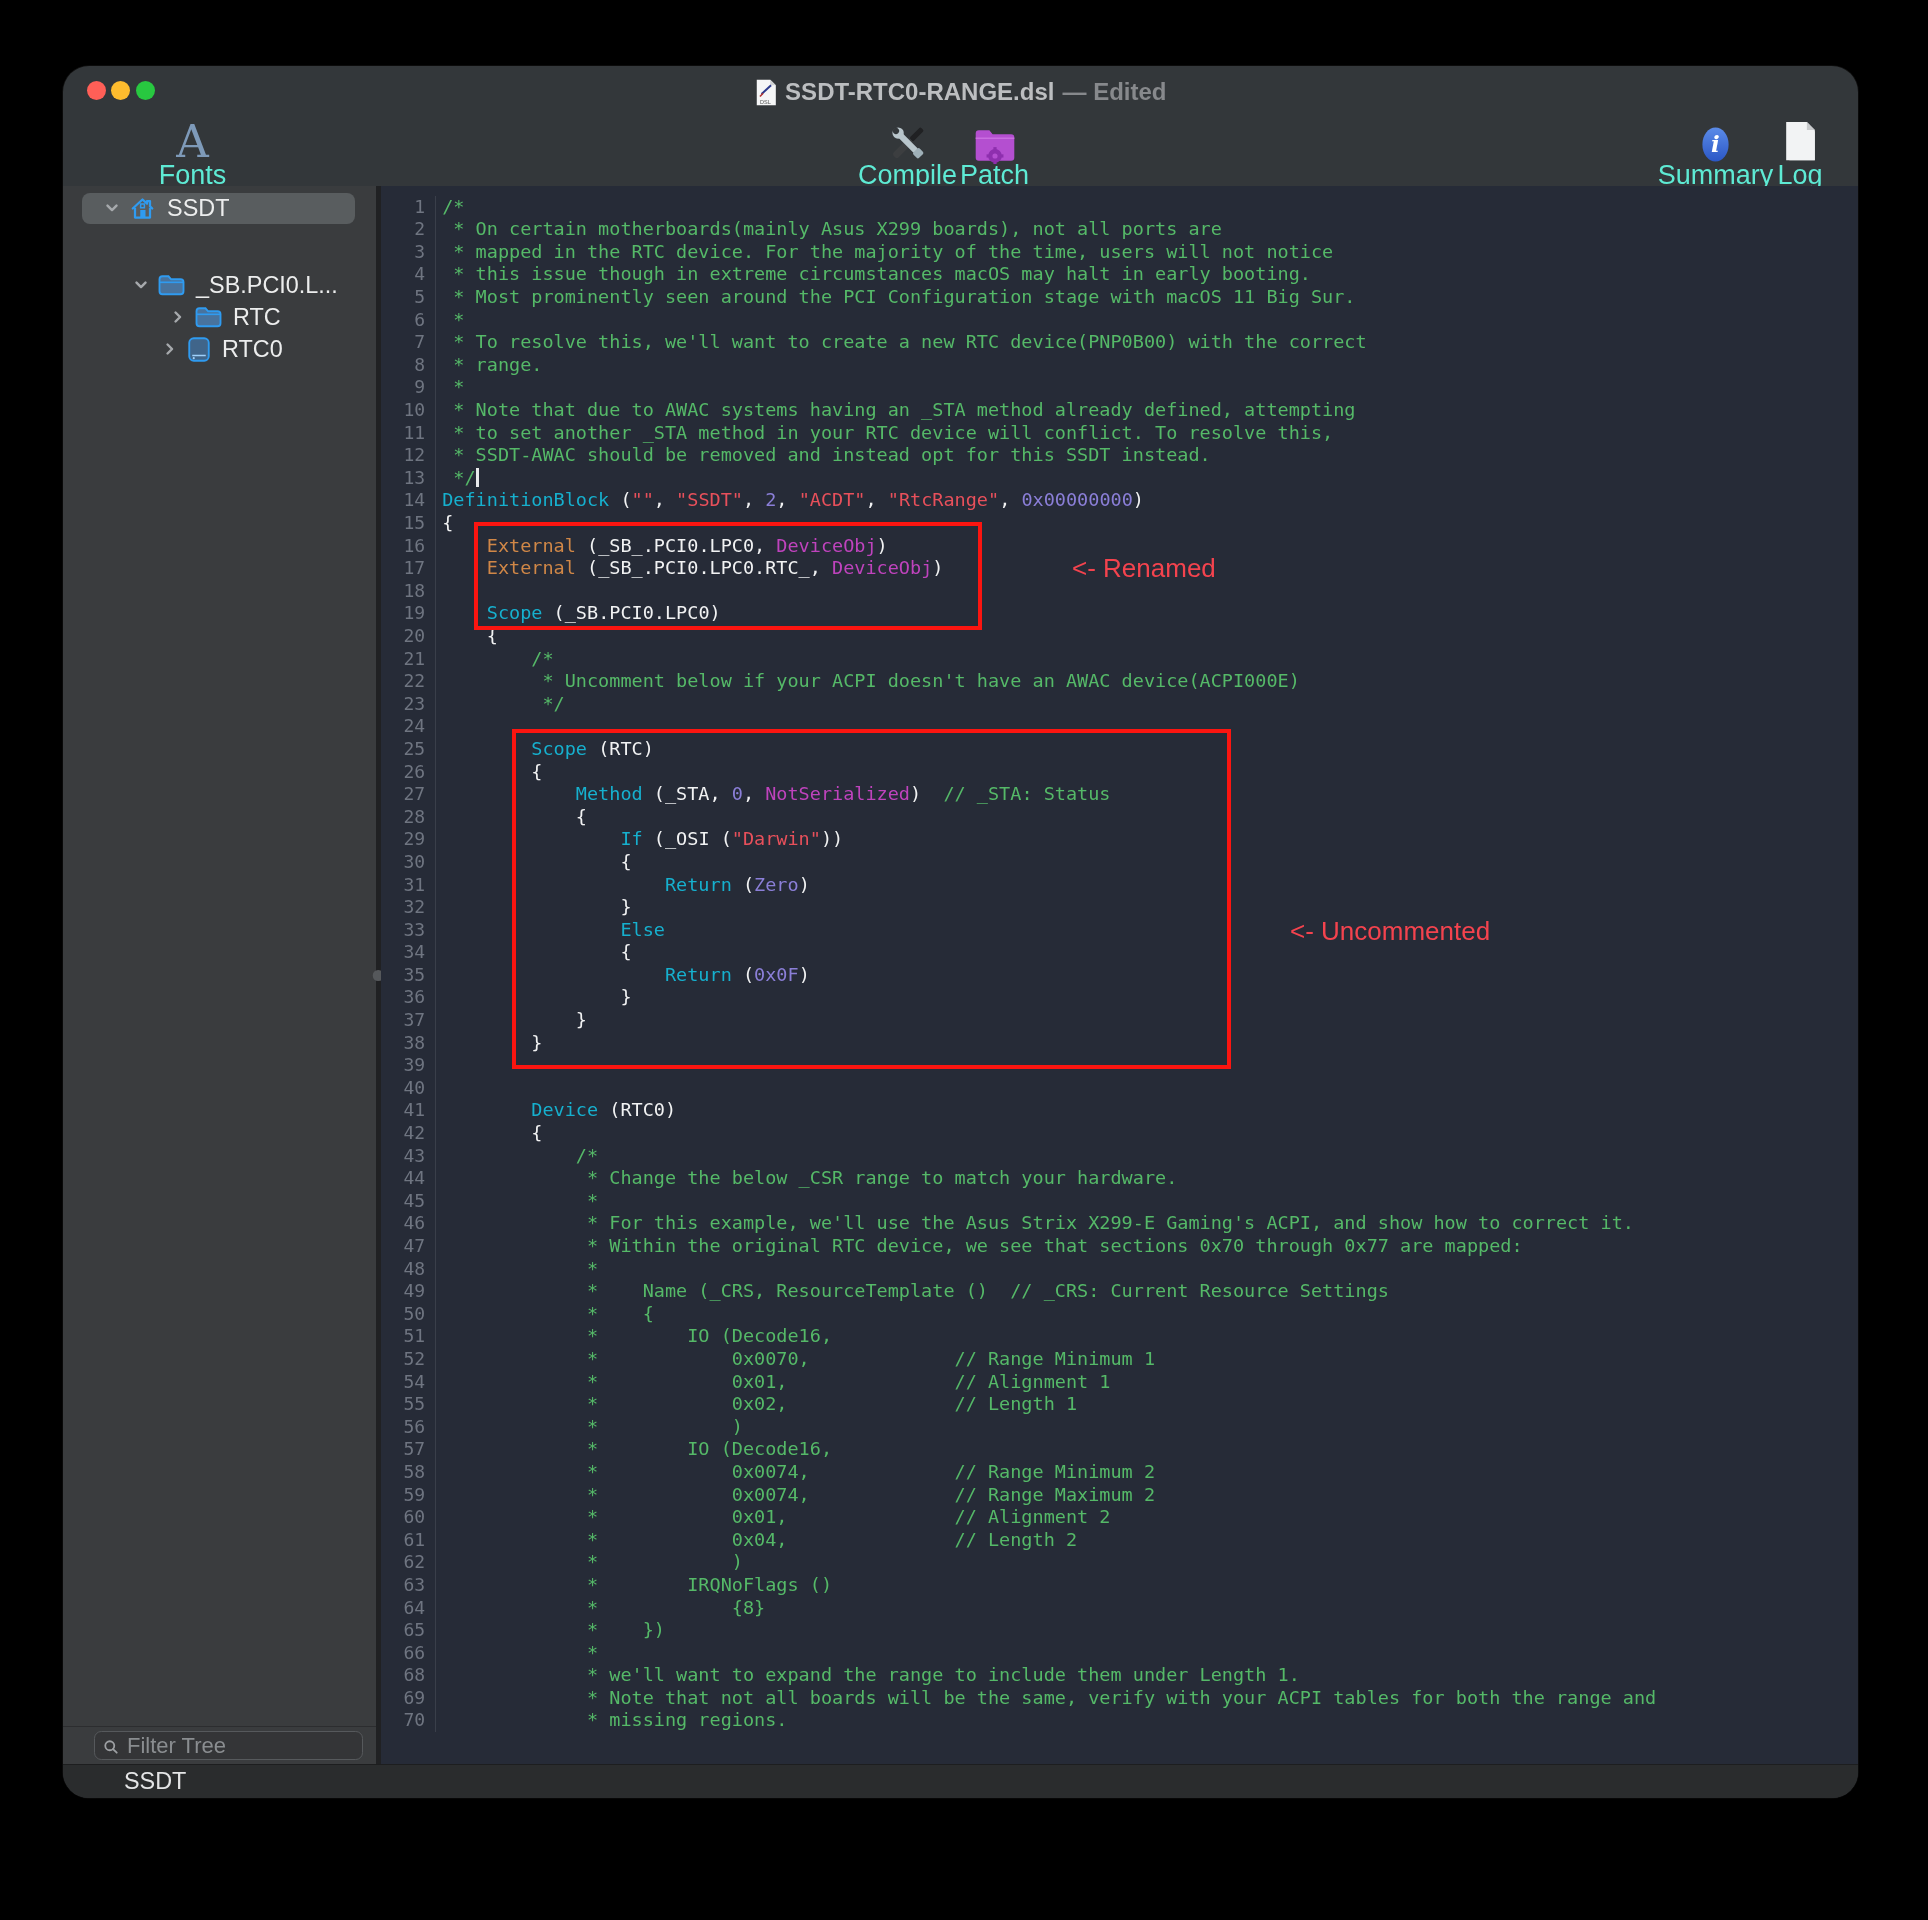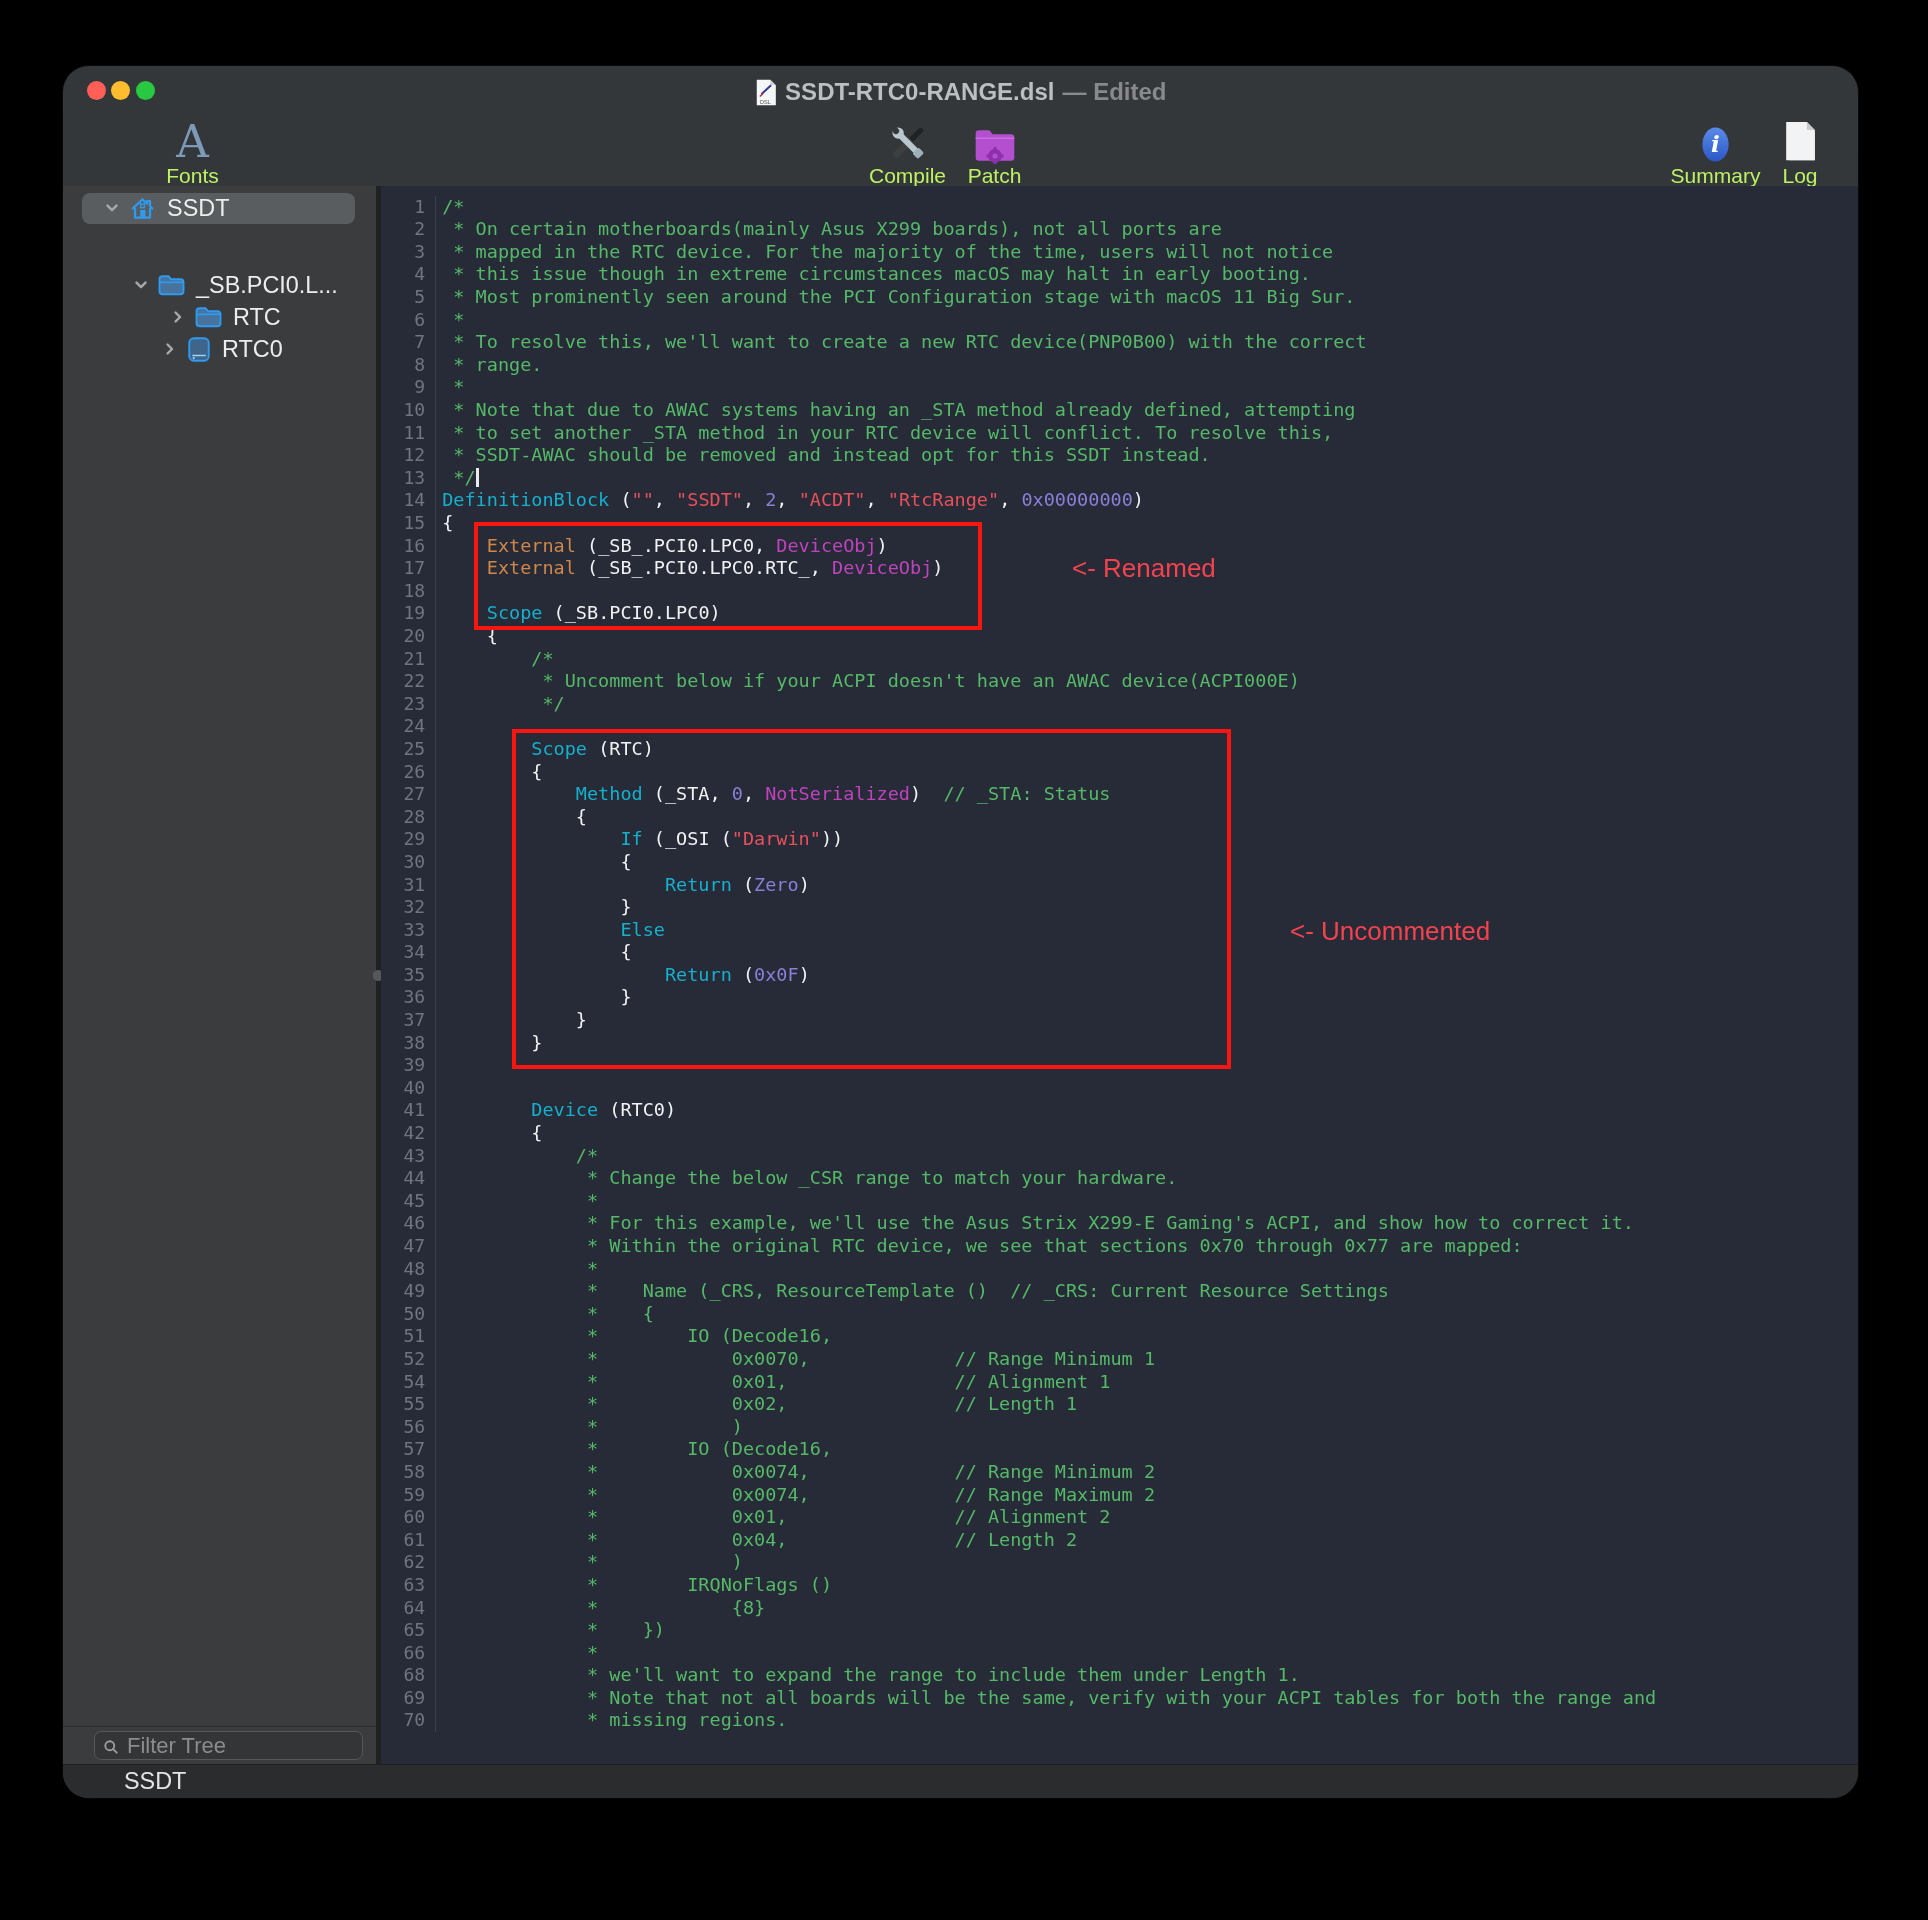--- a/index.html
+++ b/index.html
@@ -18,21 +18,21 @@
   .light.red{left:24px;background:#ff5f57;}
   .light.yellow{left:48px;background:#febc2e;}
   .light.green{left:73px;background:#28c840;}
   .titlewrap{position:absolute;top:0;left:0;right:0;height:52px;display:flex;align-items:center;justify-content:center;gap:8px;}
   .fname{color:#bcbec0;font-weight:700;font-size:24px;}
   .edited{color:#87898c;font-weight:700;font-size:24px;}
   
   .toolbar{position:absolute;top:52px;left:0;right:0;height:68px;border-bottom:0.8px solid #232527;}
   .tbtn{position:absolute;top:1.6px;display:flex;flex-direction:column;align-items:center;gap:1.6px;}
   .tbtn .ic{height:44px;display:flex;align-items:flex-end;justify-content:center;}
-  .tbtn .lbl{font-size:21px;color:#bef264;line-height:21px;}
+  .tbtn .lbl{font-size:27px;color:#5eead4;line-height:21px;}
   #btn-fonts{left:89px;width:81px;}
   #btn-compile{left:796px;width:97px;}
   #btn-patch{left:891px;width:81px;}
   #btn-summary{left:1604px;width:97px;}
   #btn-log{left:1705px;width:64px;}
   #btn-print{left:1769px;width:68px;}
   .fonts-a{font-family:"DejaVu Serif",serif;font-size:45px;line-height:44px;color:#7e9ab9;}
   
   .content{position:absolute;top:120px;left:0;right:0;bottom:34px;display:flex;}
   .sidebar{width:313px;background:#3a3c3e;position:relative;flex:none;}

